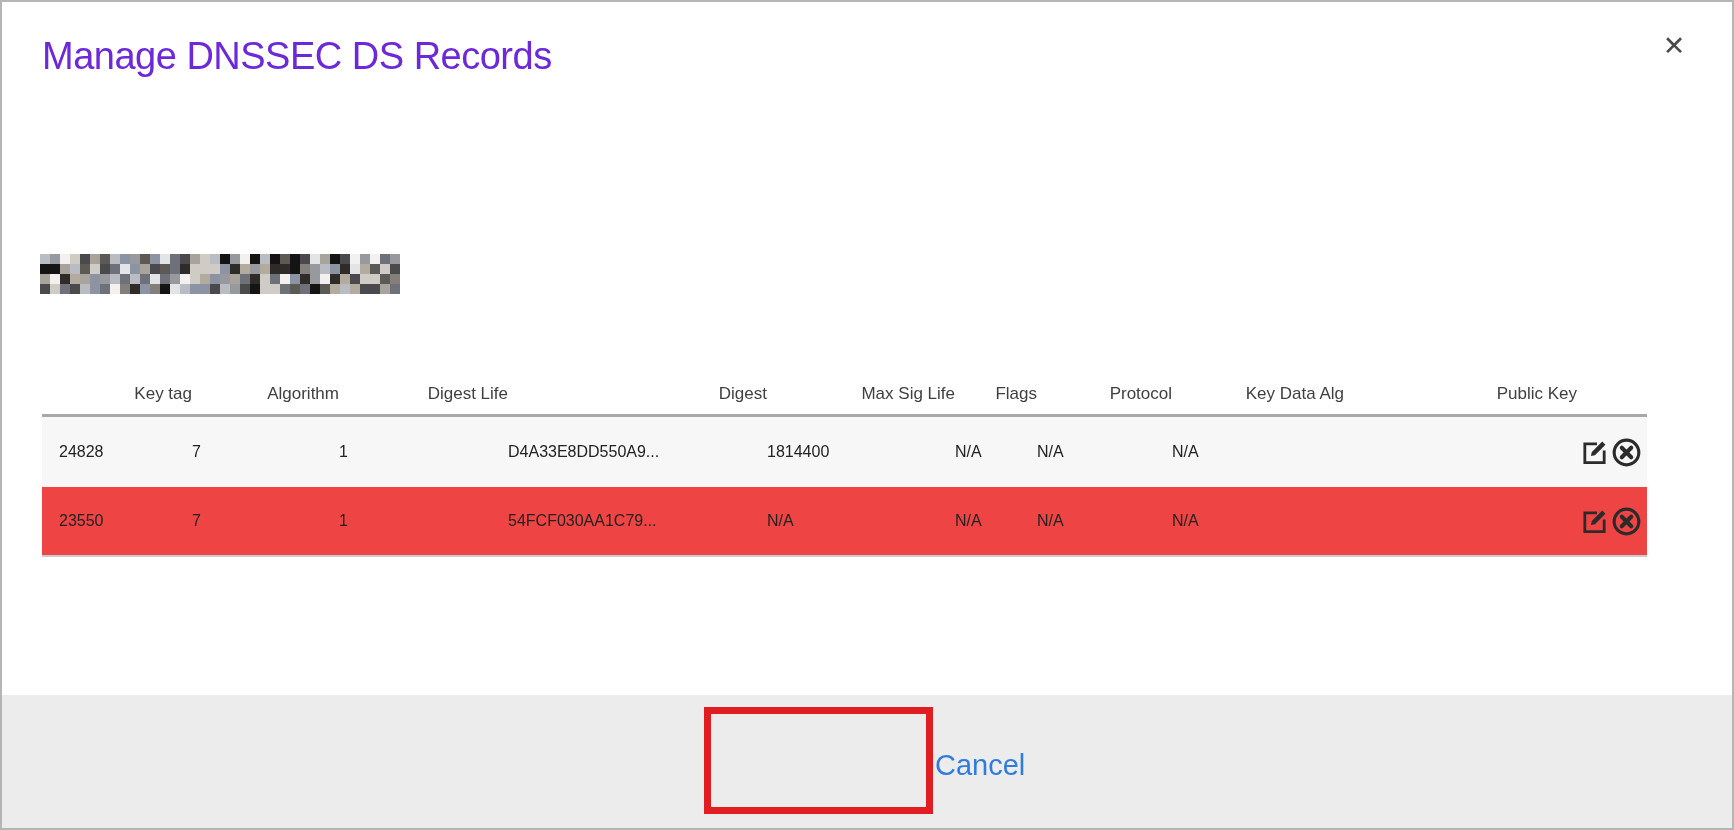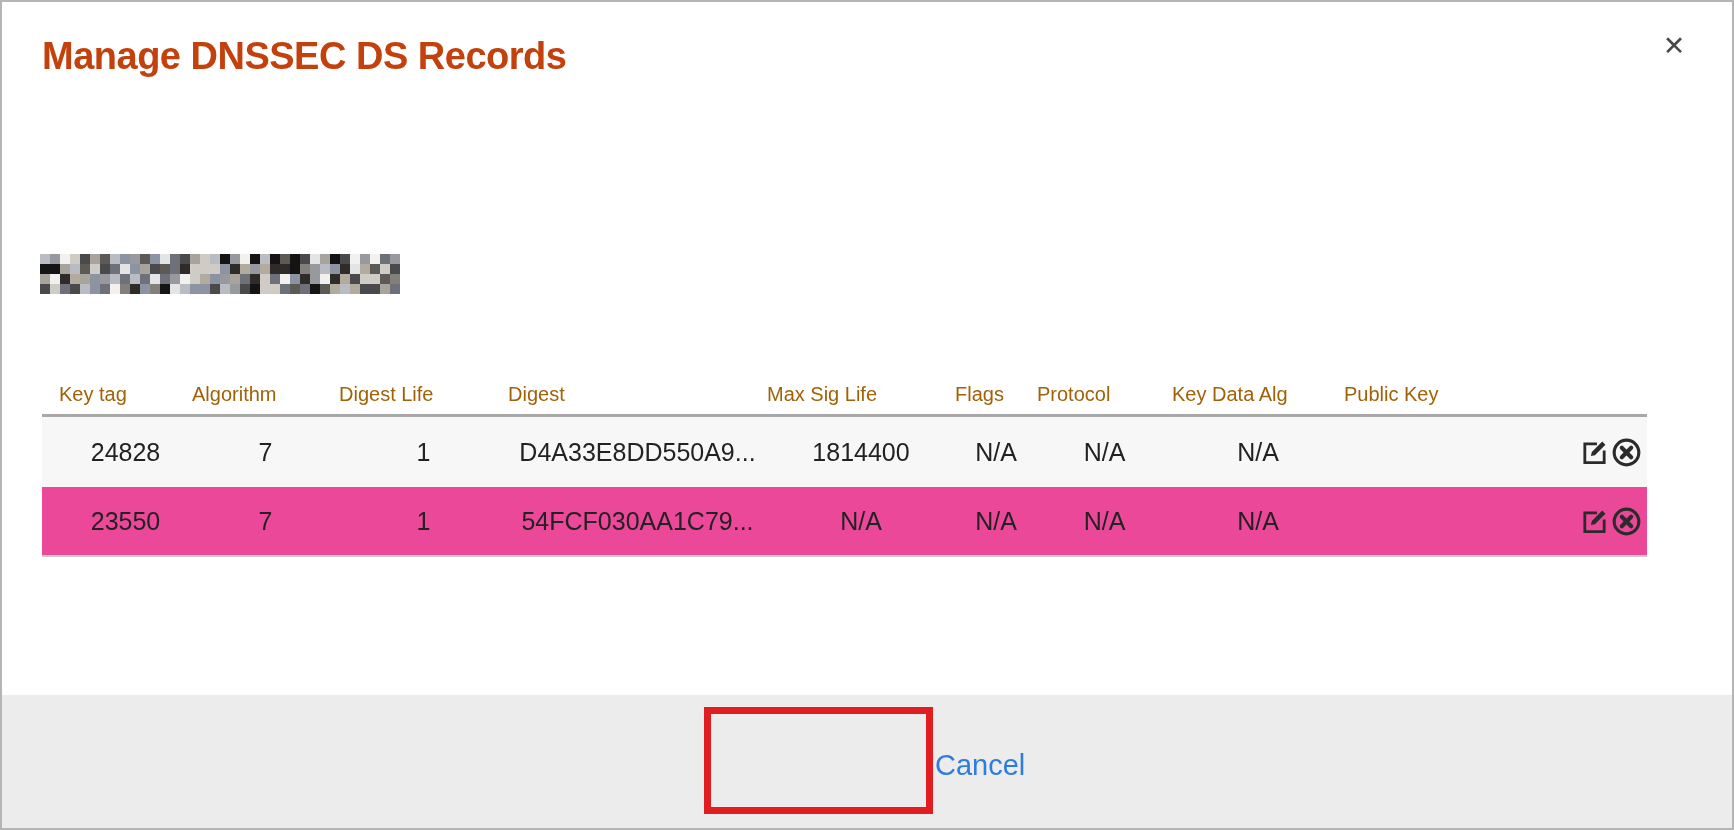--- a/index.html
+++ b/index.html
@@ -15,23 +15,23 @@
     background: #ffffff;
     border: 2px solid #b5b5b5;
     box-shadow: 3px 3px 6px rgba(0,0,0,0.18);
     overflow: hidden;
   }
   .modal-title {
     position: absolute;
     left: 40px;
     top: 33px;
     font-size: 38px;
-    font-weight: 700;
+    font-weight: 400;
     letter-spacing: -0.5px;
-    color: #c2410c;
+    color: #6d28d9;
   }
   .close-btn {
     position: absolute;
     right: 40px;
     top: 26px;
     width: 36px;
     height: 36px;
     line-height: 36px;
     text-align: center;
     font-size: 27px;
@@ -65,27 +65,28 @@
     width: 1605px;
   }
   .t-row {
     display: grid;
     grid-template-columns: 133px 147px 169px 259px 188px 82px 135px 172px 233px 70px;
     padding-left: 17px;
     align-items: center;
   }
   .t-head {
     height: 43px;
-    font-size: 20px;
-    color: #a16207;
+    font-size: 17px;
+    color: #404040;
     border-bottom: 3px solid #a8a8a8;
-  }
-  .t-body-row { height: 70px; font-size: 25px; color: #222222; text-align: center; }
+    text-align: right;
+  }
+  .t-body-row { height: 70px; font-size: 16px; color: #222222; }
   .t-body-row.odd  { background: #f7f7f7; }
-  .t-body-row.even { background: #ec4899; }
+  .t-body-row.even { background: #ef4444; }
   .t-body-row:last-of-type { border-bottom: 2px solid #cbcbcb; }
   .cell { overflow: hidden; white-space: nowrap; }
   .actions-cell {
     display: flex;
     justify-content: flex-end;
     align-items: center;
     gap: 2px;
     padding-right: 6px;
   }
   .icon-btn {

